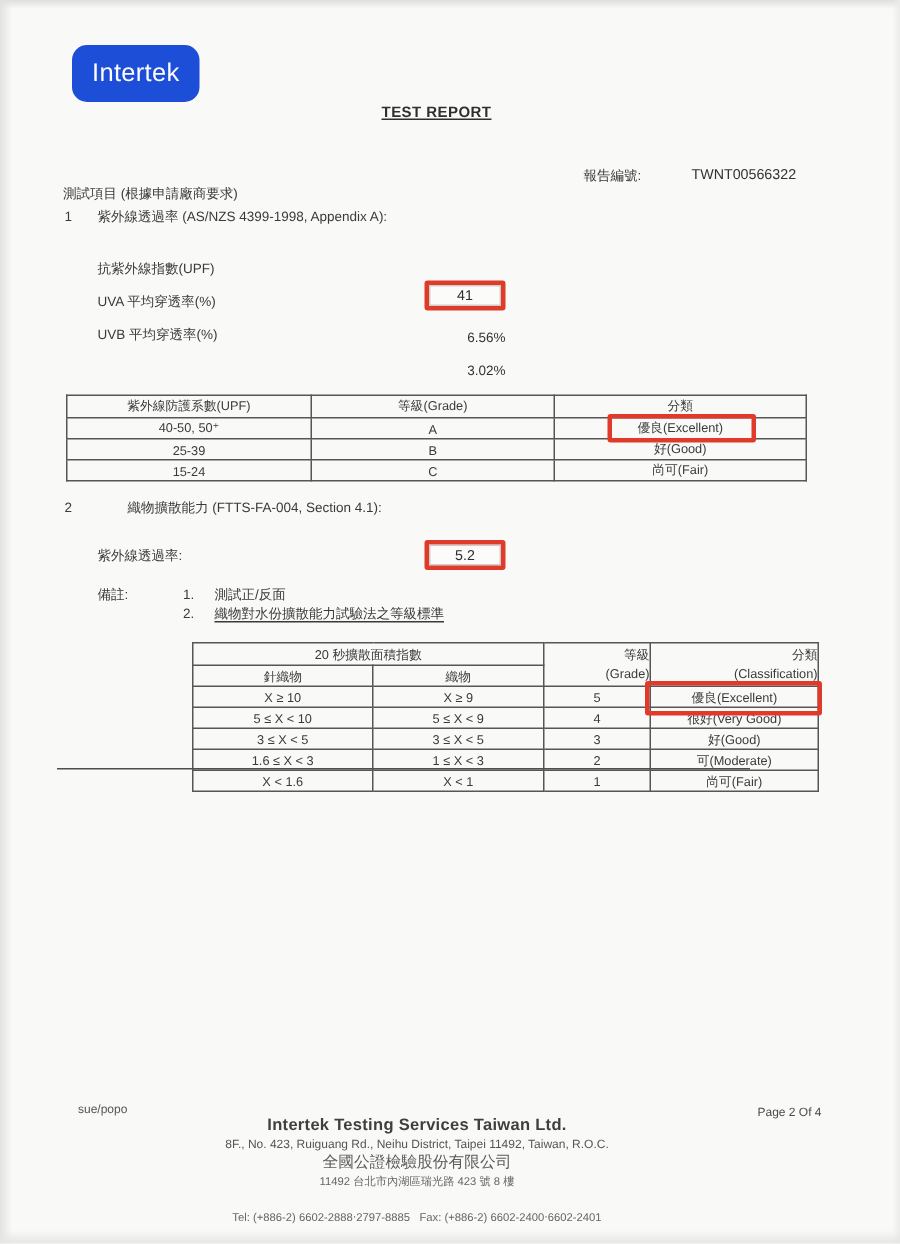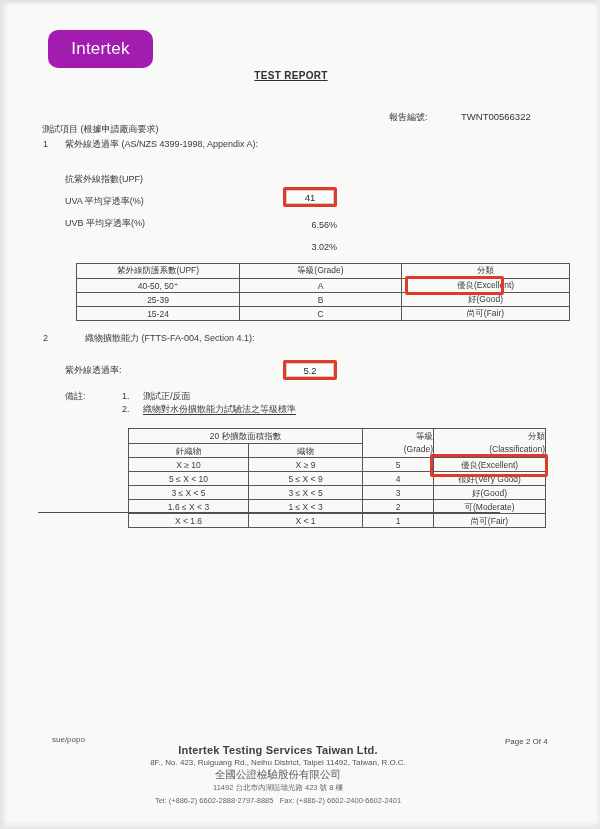--- a/index.html
+++ b/index.html
@@ -13,22 +13,22 @@
     position:relative; width:600px; height:829px;
     background:#f9f9f7; overflow:hidden;
   }
   .edge { position:absolute; pointer-events:none; }
   .edge-top { left:0; top:0; width:600px; height:6px; background:linear-gradient(180deg,#dfdfdd,rgba(249,249,247,0)); }
   .edge-left { left:0; top:0; width:8px; height:829px; background:linear-gradient(90deg,#e2e2e0,rgba(249,249,247,0)); }
   .edge-right { right:0; top:0; width:5px; height:829px; background:linear-gradient(-90deg,#ebebe9,rgba(249,249,247,0)); }
   .edge-bottom { left:0; bottom:0; width:600px; height:9px; background:linear-gradient(0deg,#e6e6e4,rgba(249,249,247,0)); }
 
   .logo {
-    position:absolute; left:48px; top:30px; width:105px; height:38px;
-    background:#a21caf; border-radius:10px;
+    position:absolute; left:48px; top:30px; width:85px; height:38px;
+    background:#1d4ed8; border-radius:10px;
     display:flex; align-items:center; justify-content:center;
     color:#fcfcfa; font-size:17px; font-weight:500; letter-spacing:.2px;
   }
   .doc-title {
     position:absolute; left:0; top:70px; width:582px; text-align:center;
     font-size:10px; font-weight:bold; letter-spacing:.3px;
     text-decoration:underline; color:#2f2f2f;
   }
   .abs { position:absolute; }
   .txt9  { font-size:9px; line-height:11px; color:#3a3a3a; }
@@ -41,21 +41,21 @@
     display:flex; align-items:center; justify-content:center;
     font-size:9.5px; color:#2d2d2d; background:rgba(255,255,255,.35);
   }
   .pctval { position:absolute; width:54px; text-align:right; font-size:9px; color:#333; }
 
   table { border-collapse:collapse; table-layout:fixed; }
   td {
     border:1px solid #565656; text-align:center; padding:0;
     font-size:8.5px; color:#3a3a3a; overflow:hidden;
   }
-  .t1 { position:absolute; left:76px; top:263px; width:493px; }
+  .t1 { position:absolute; left:44px; top:263px; width:493px; }
   .t1 td { height:14px; }
   .t1 tr:first-child td { height:15px; }
   .t2 { position:absolute; left:128px; top:428px; width:417px; }
   .t2 td { height:14px; line-height:12px; }
   .t2 tr:first-child td { height:15px; }
   .t2 .two-line div { line-height:13px;text-align:right; }
 
   .hlbox {
     position:absolute; border:3px solid #e03a2a; border-radius:2px;
     pointer-events:none; background:transparent;
@@ -65,21 +65,21 @@
 
   .remark-underline { text-decoration:underline; text-underline-offset:2px; }
 
   .rule-bottom { position:absolute; left:38px; top:512px; width:462px; border-top:1.5px solid #4e4e4e; }
 
   .footer-center { position:absolute; left:0; top:744px; width:556px; text-align:center; }
   .f-company-en { font-size:11px; font-weight:bold; color:#3f3f3f; letter-spacing:.2px; }
   .f-address-en { font-size:8px; color:#555; margin-top:2px; }
   .f-company-zh { font-size:10.5px; color:#5c5c5c; margin-top:1px; font-family:"Liberation Serif","DejaVu Serif",serif; }
   .f-address-zh { font-size:7.5px; color:#666; margin-top:1px; }
-  .f-tel { font-size:7.5px; color:#666; margin-top:3px; white-space:pre; }
+  .f-tel { font-size:7.5px; color:#666; margin-top:14px; white-space:pre; }
   .f-operator { position:absolute; left:52px; top:735px; font-size:8px; color:#555; }
   .f-page { position:absolute; left:505px; top:737px; font-size:8px; color:#4a4a4a; }
 </style>
 </head>
 <body>
 
 <div class="paper">
 
   <div class="edge edge-top"></div>
   <div class="edge edge-left"></div>

